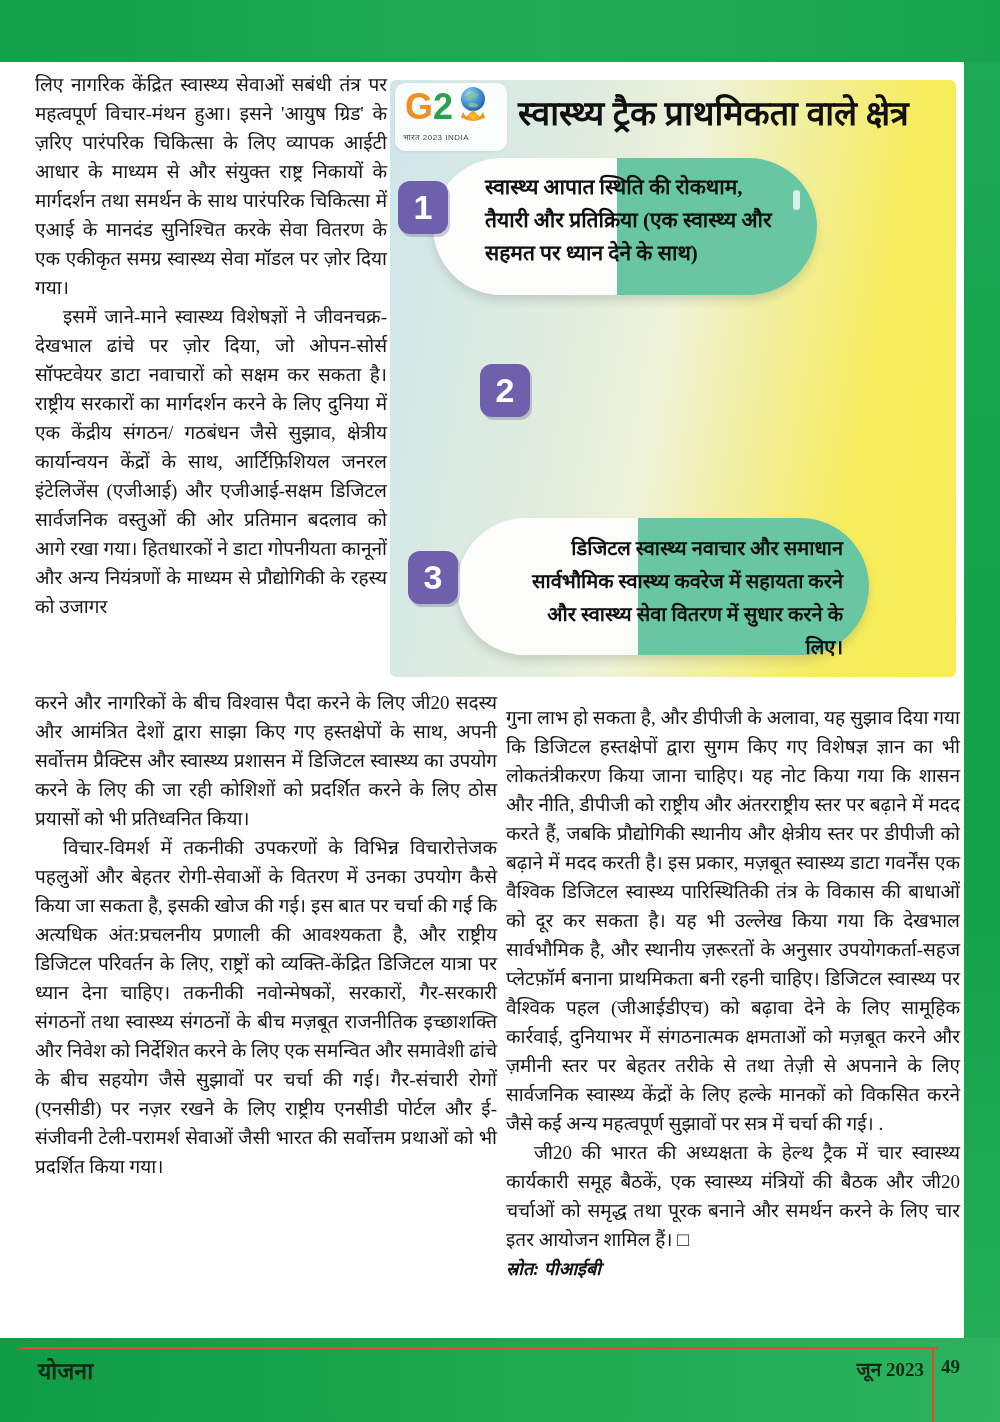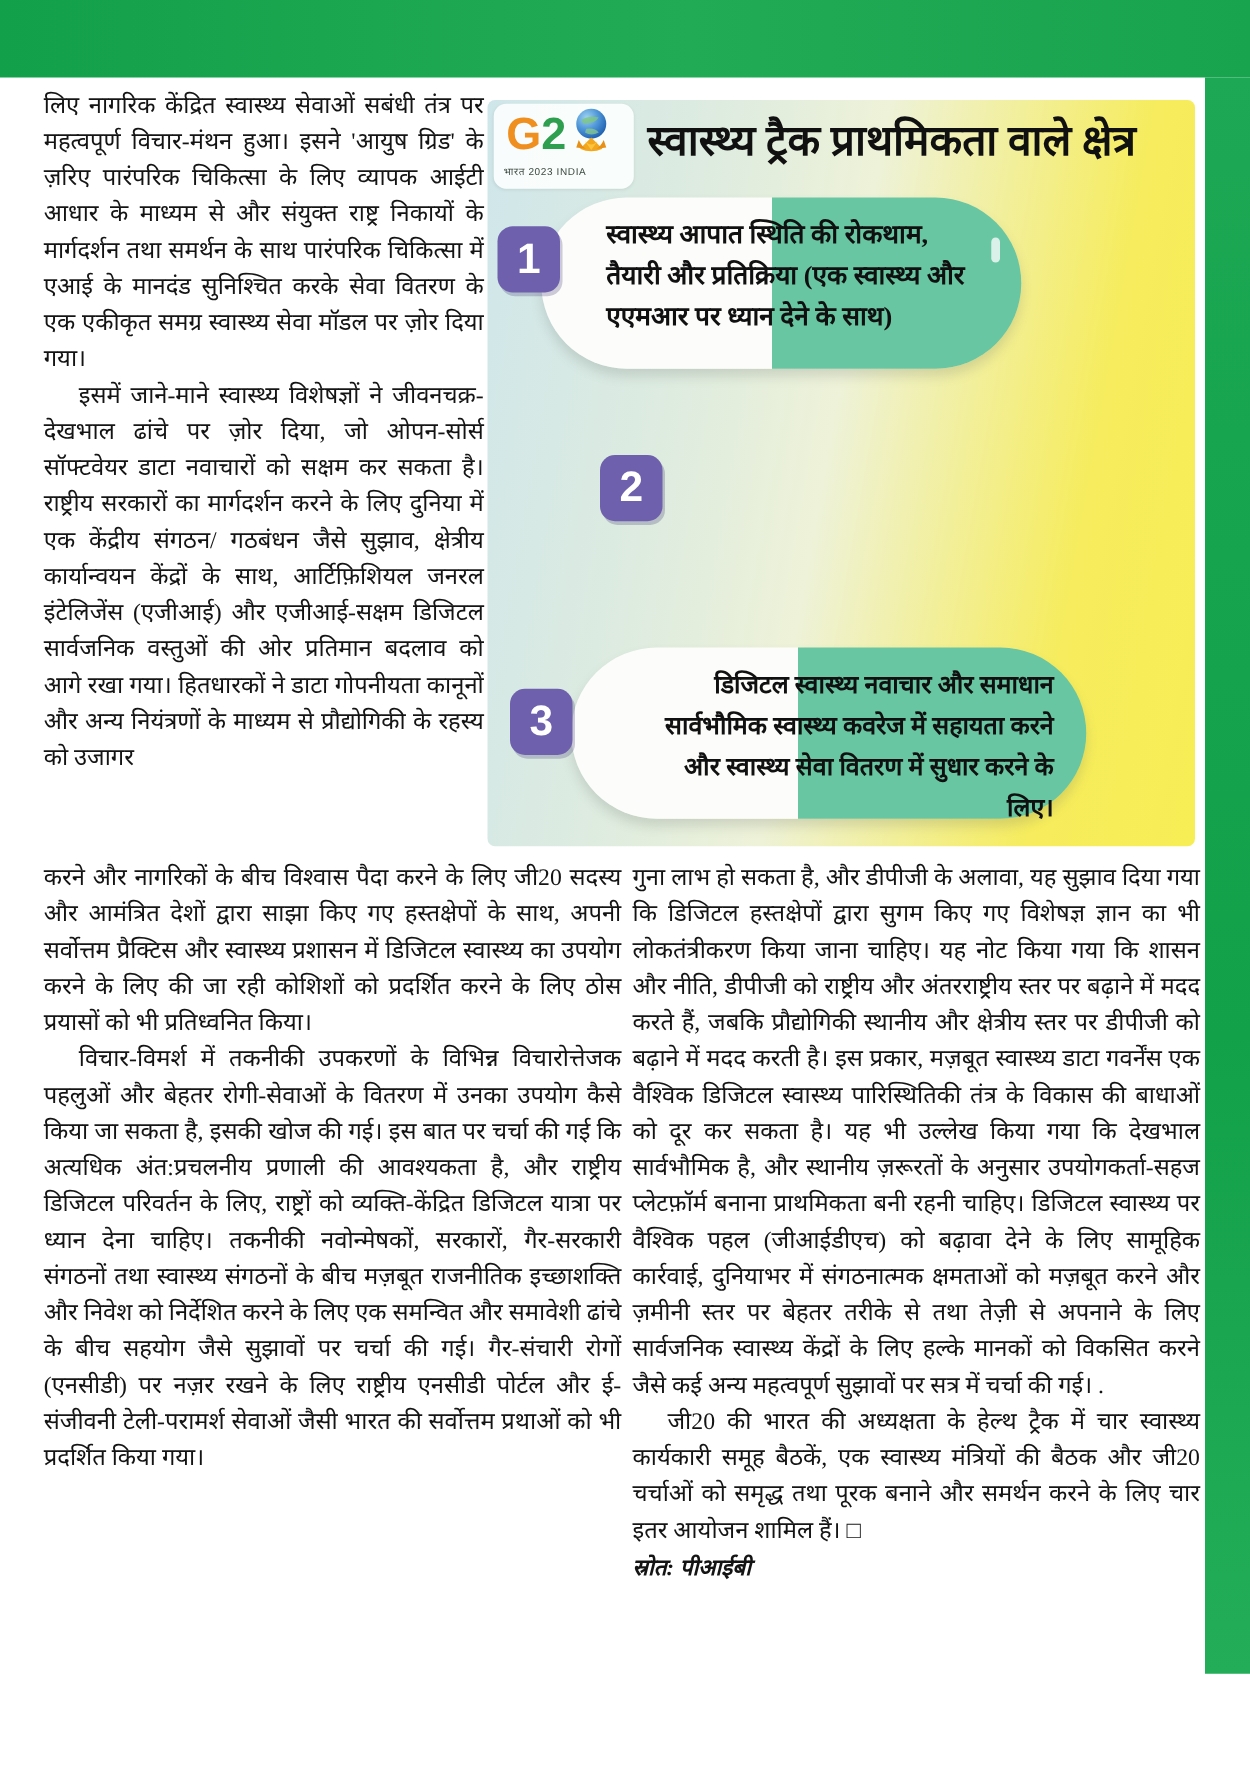--- a/index.html
+++ b/index.html
@@ -21,21 +21,21 @@
   .footer-date{position:absolute;left:832px;top:18px;width:92px;text-align:right;
     font-size:19px;font-weight:bold;color:#0e2a16;}
   .footer-page{position:absolute;left:941px;top:18px;font-size:19px;font-weight:bold;color:#0e2a16;}
 
   
   .para{margin:0 0 0 0;font-size:19px;line-height:29px;text-align:justify;color:#141414;}
   .para.indent{text-indent:28px;}
   .col-top{position:absolute;left:35px;top:70px;width:352px;}
   .col-top .para + .para{margin-top:0;}
   .col-left{position:absolute;left:35px;top:688px;width:462px;}
-  .col-right{position:absolute;left:506px;top:688px;width:454px;}
+  .col-right{position:absolute;left:506px;top:703px;width:454px;}
   .source-line{margin-top:2px;font-size:18px;font-weight:bold;font-style:italic;
     text-align:left;color:#141414;}
 
   
   .infographic{position:absolute;left:390px;top:80px;width:566px;height:597px;border-radius:6px;
     background:linear-gradient(100deg,#cfe6ea 0%,#dfecdf 30%,#eef2d8 48%,#f6ec5d 80%,#f7ee55 100%);}
   .logo-card{position:absolute;left:5px;top:3px;width:112px;height:68px;border-radius:10px;
     background:rgba(252,254,253,0.92);box-shadow:0 1px 3px rgba(0,0,0,0.08);}
   .logo-row{position:absolute;left:10px;top:6px;display:flex;align-items:center;}
   .logo-g{font-family:"Liberation Sans",sans-serif;font-size:36px;font-weight:bold;color:#ef8f1f;line-height:36px;}
@@ -102,21 +102,21 @@
           <path d="M8 26 q3 6 6 7 l-8 -1 z" fill="#e88f15"></path>
           <path d="M28 26 q-3 6 -6 7 l8 -1 z" fill="#e88f15"></path>
           <path d="M13 27 q5 5 10 0 l-5 7 z" fill="#fbc43c"></path>
         </svg>
       </div>
       <div class="logo-caption">भारत 2023 INDIA</div>
     </div>
     <div class="info-title">स्वास्थ्य ट्रैक प्राथमिकता वाले क्षेत्र</div>
 
     <div class="capsule cap-1">
-      <div class="cap-text">स्वास्थ्य आपात स्थिति की रोकथाम, तैयारी और प्रतिक्रिया (एक स्वास्थ्य और एएमआर पर ध्यान देने के साथ)</div>
+      <div class="cap-text">स्वास्थ्य आपात स्थिति की रोकथाम, तैयारी और प्रतिक्रिया (एक स्वास्थ्य और सहमत पर ध्यान देने के साथ)</div>
       <div class="gloss"></div>
     </div>
     <div class="badge badge-1">1</div>
 
     <div class="badge badge-2">2</div>
 
     <div class="capsule cap-3">
       <div class="cap-text">डिजिटल स्वास्थ्य नवाचार और समाधान सार्वभौमिक स्वास्थ्य कवरेज में सहायता करने और स्वास्थ्य सेवा वितरण में सुधार करने के लिए।</div>
     </div>
     <div class="badge badge-3">3</div>
@@ -126,14 +126,21 @@
     <p class="para">करने और नागरिकों के बीच विश्वास पैदा करने के लिए जी20 सदस्य और आमंत्रित देशों द्वारा साझा किए गए हस्तक्षेपों के साथ, अपनी सर्वोत्तम प्रैक्टिस और स्वास्थ्य प्रशासन में डिजिटल स्वास्थ्य का उपयोग करने के लिए की जा रही कोशिशों को प्रदर्शित करने के लिए ठोस प्रयासों को भी प्रतिध्वनित किया।</p>
     <p class="para indent">विचार-विमर्श में तकनीकी उपकरणों के विभिन्न विचारोत्तेजक पहलुओं और बेहतर रोगी-सेवाओं के वितरण में उनका उपयोग कैसे किया जा सकता है, इसकी खोज की गई। इस बात पर चर्चा की गई कि अत्यधिक अंत:प्रचलनीय प्रणाली की आवश्यकता है, और राष्ट्रीय डिजिटल परिवर्तन के लिए, राष्ट्रों को व्यक्ति-केंद्रित डिजिटल यात्रा पर ध्यान देना चाहिए। तकनीकी नवोन्मेषकों, सरकारों, गैर-सरकारी संगठनों तथा स्वास्थ्य संगठनों के बीच मज़बूत राजनीतिक इच्छाशक्ति और निवेश को निर्देशित करने के लिए एक समन्वित और समावेशी ढांचे के बीच सहयोग जैसे सुझावों पर चर्चा की गई। गैर-संचारी रोगों (एनसीडी) पर नज़र रखने के लिए राष्ट्रीय एनसीडी पोर्टल और ई-संजीवनी टेली-परामर्श सेवाओं जैसी भारत की सर्वोत्तम प्रथाओं को भी प्रदर्शित किया गया।</p>
   </div>
 
   <div class="col-right">
     <p class="para">गुना लाभ हो सकता है, और डीपीजी के अलावा, यह सुझाव दिया गया कि डिजिटल हस्तक्षेपों द्वारा सुगम किए गए विशेषज्ञ ज्ञान का भी लोकतंत्रीकरण किया जाना चाहिए। यह नोट किया गया कि शासन और नीति, डीपीजी को राष्ट्रीय और अंतरराष्ट्रीय स्तर पर बढ़ाने में मदद करते हैं, जबकि प्रौद्योगिकी स्थानीय और क्षेत्रीय स्तर पर डीपीजी को बढ़ाने में मदद करती है। इस प्रकार, मज़बूत स्वास्थ्य डाटा गवर्नेंस एक वैश्विक डिजिटल स्वास्थ्य पारिस्थितिकी तंत्र के विकास की बाधाओं को दूर कर सकता है। यह भी उल्लेख किया गया कि देखभाल सार्वभौमिक है, और स्थानीय ज़रूरतों के अनुसार उपयोगकर्ता-सहज प्लेटफ़ॉर्म बनाना प्राथमिकता बनी रहनी चाहिए। डिजिटल स्वास्थ्य पर वैश्विक पहल (जीआईडीएच) को बढ़ावा देने के लिए सामूहिक कार्रवाई, दुनियाभर में संगठनात्मक क्षमताओं को मज़बूत करने और ज़मीनी स्तर पर बेहतर तरीके से तथा तेज़ी से अपनाने के लिए सार्वजनिक स्वास्थ्य केंद्रों के लिए हल्के मानकों को विकसित करने जैसे कई अन्य महत्वपूर्ण सुझावों पर सत्र में चर्चा की गई। .</p>
     <p class="para indent">जी20 की भारत की अध्यक्षता के हेल्थ ट्रैक में चार स्वास्थ्य कार्यकारी समूह बैठकें, एक स्वास्थ्य मंत्रियों की बैठक और जी20 चर्चाओं को समृद्ध तथा पूरक बनाने और समर्थन करने के लिए चार इतर आयोजन शामिल हैं। □</p>
     <div class="source-line">स्रोत: पीआईबी</div>
   </div>
 
+  <div class="band-bottom">
+    <div class="footer-rule"></div>
+    <div class="footer-vline"></div>
+    <div class="footer-mag">योजना</div>
+    <div class="footer-date">जून 2023</div>
+    <div class="footer-page">49</div>
+  </div>
 
 </div>
 
 </body></html>

